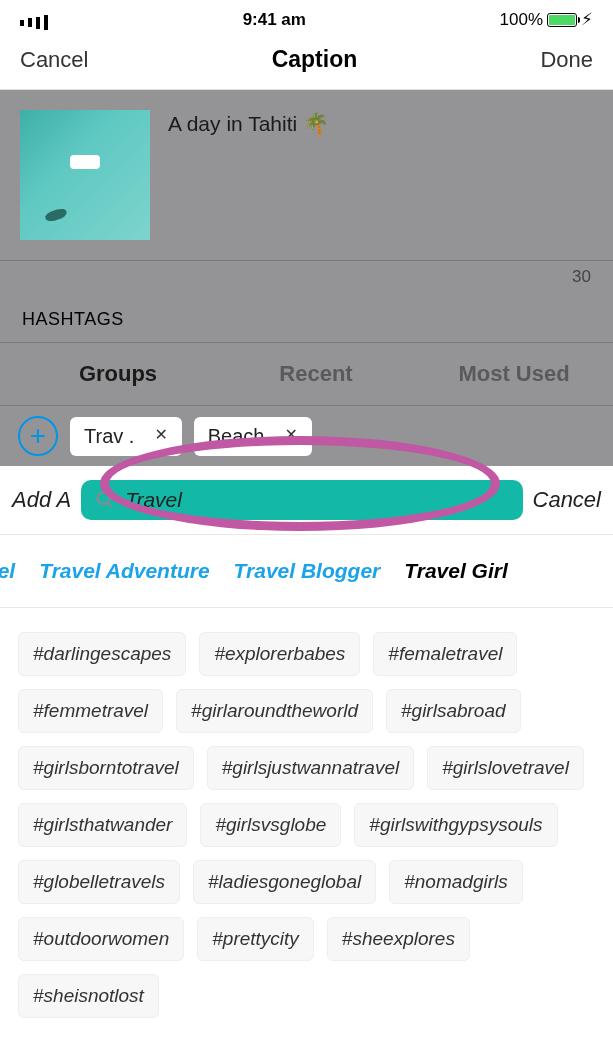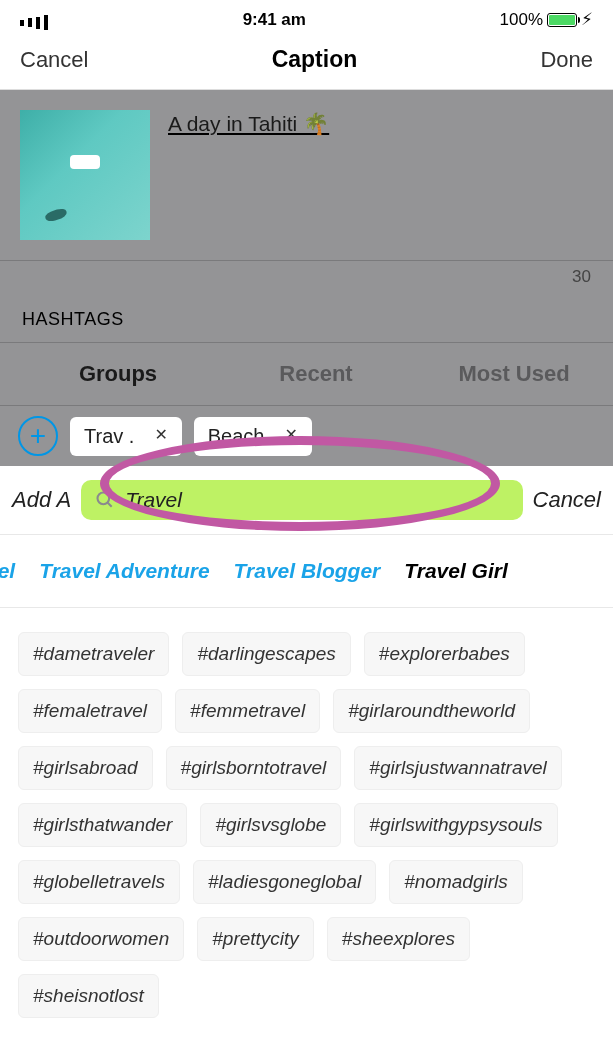--- a/index.html
+++ b/index.html
@@ -13,21 +13,21 @@
     .battery-icon { width: 30px; height: 14px; border: 1.5px solid #000; border-radius: 3px; position: relative; }
     .battery-fill { position: absolute; left: 1px; top: 1px; bottom: 1px; right: 1px; background: #4cd964; border-radius: 1px; }
     .battery-tip { position: absolute; right: -4px; top: 3px; width: 2px; height: 6px; background: #000; border-radius: 0 2px 2px 0; }
     
     .nav-bar { height: 60px; display: flex; align-items: center; justify-content: space-between; padding: 0 20px; border-bottom: 1px solid #ddd; }
     .nav-left, .nav-right { font-size: 22px; color: #333; }
     .nav-title { font-size: 23px; font-weight: 700; }
     
     .dimmed-area { background: #949496; position: relative; }
     
-    .caption-row { display: flex; padding: 20px; gap: 18px; text-decoration: underline; }
+    .caption-row { display: flex; padding: 20px; gap: 18px; }
     .thumbnail { width: 130px; height: 130px; background: linear-gradient(135deg, #3eafa8 0%, #5fc9c2 40%, #7dd4cd 100%); position: relative; flex-shrink: 0; }
     .thumbnail::before { content: ""; position: absolute; top: 45px; left: 50px; width: 30px; height: 14px; background: #fff; border-radius: 4px; }
     .thumbnail::after { content: ""; position: absolute; bottom: 20px; left: 25px; width: 22px; height: 10px; background: #2a6b66; border-radius: 50% 40% 50% 40%; transform: rotate(-15deg); }
     .caption-text { font-size: 21px; color: #1a1a1a; padding-top: 2px; }
     
     .count-row { text-align: right; padding: 6px 22px; font-size: 17px; color: #444; border-top: 1px solid #7a7a7c; }
     
     .hashtags-label { padding: 16px 22px 12px; font-size: 18px; color: #000000; letter-spacing: 0.5px; }
     
     .tabs-row { display: flex; border-top: 1px solid #7a7a7c; }
@@ -35,21 +35,21 @@
     .tab.active { color: #1a1a1a; margin-left: 19px; }
     
     .pills-row { display: flex; align-items: center; padding: 10px 18px; gap: 12px; border-top: 1px solid #7a7a7c; }
     .add-btn { width: 40px; height: 40px; border: 2.5px solid #0096e6; border-radius: 50%; display: flex; align-items: center; justify-content: center; color: #0096e6; font-size: 28px; font-weight: 300; }
     .pill { background: #ffffff; padding: 8px 14px; border-radius: 6px; display: flex; gap: 20px; font-size: 20px; color: #222; }
     .pill-x { font-size: 16px; color: #333; }
     
     .search-panel { background: #fff; position: relative; font-style: italic; }
     .search-row { display: flex; align-items: center; padding: 14px 12px; gap: 10px; border-bottom: 1px solid #e8e8e8; }
     .search-left-label { font-size: 22px; color: #222; white-space: nowrap; }
-    .search-box { flex: 1; background: #bef264; border-radius: 10px; display: flex; align-items: center; padding: 8px 14px; gap: 10px; }
+    .search-box { flex: 1; background: #14b8a6; border-radius: 10px; display: flex; align-items: center; padding: 8px 14px; gap: 10px; }
     .search-icon { width: 20px; height: 20px; }
     .search-input-text { font-size: 21px; color: #222; }
     .search-cancel { font-size: 22px; color: #222; }
     
     .highlight-ellipse { position: absolute; width: 400px; height: 95px; border: 9px solid #c158a3; border-radius: 50%; top: -30px; left: 100px; pointer-events: none; z-index: 10; }
     
     .categories-row { display: flex; align-items: center; padding: 24px 4px; gap: 24px; border-bottom: 1px solid #e8e8e8; overflow: hidden; font-size: 21px; font-weight: 700; white-space: nowrap; }
     .category { color: #1aa3e8; }
     .category.selected { color: #000; }
     .category.cut-left { margin-left: -18px; }
@@ -126,29 +126,29 @@
   </div>
 
   <div class="categories-row">
     <span class="category cut-left">vel</span>
     <span class="category">Travel Adventure</span>
     <span class="category">Travel Blogger</span>
     <span class="category selected">Travel Girl</span>
   </div>
 
   <div class="hashtag-cloud">
-    <div class="hashtag-chip">#dametraveler</div>
     <div class="hashtag-chip">#darlingescapes</div>
     <div class="hashtag-chip">#explorerbabes</div>
     <div class="hashtag-chip">#femaletravel</div>
     <div class="hashtag-chip">#femmetravel</div>
     <div class="hashtag-chip">#girlaroundtheworld</div>
     <div class="hashtag-chip">#girlsabroad</div>
     <div class="hashtag-chip">#girlsborntotravel</div>
     <div class="hashtag-chip">#girlsjustwannatravel</div>
+    <div class="hashtag-chip">#girlslovetravel</div>
     <div class="hashtag-chip">#girlsthatwander</div>
     <div class="hashtag-chip">#girlsvsglobe</div>
     <div class="hashtag-chip">#girlswithgypsysouls</div>
     <div class="hashtag-chip">#globelletravels</div>
     <div class="hashtag-chip">#ladiesgoneglobal</div>
     <div class="hashtag-chip">#nomadgirls</div>
     <div class="hashtag-chip">#outdoorwomen</div>
     <div class="hashtag-chip">#prettycity</div>
     <div class="hashtag-chip">#sheexplores</div>
     <div class="hashtag-chip">#sheisnotlost</div>

